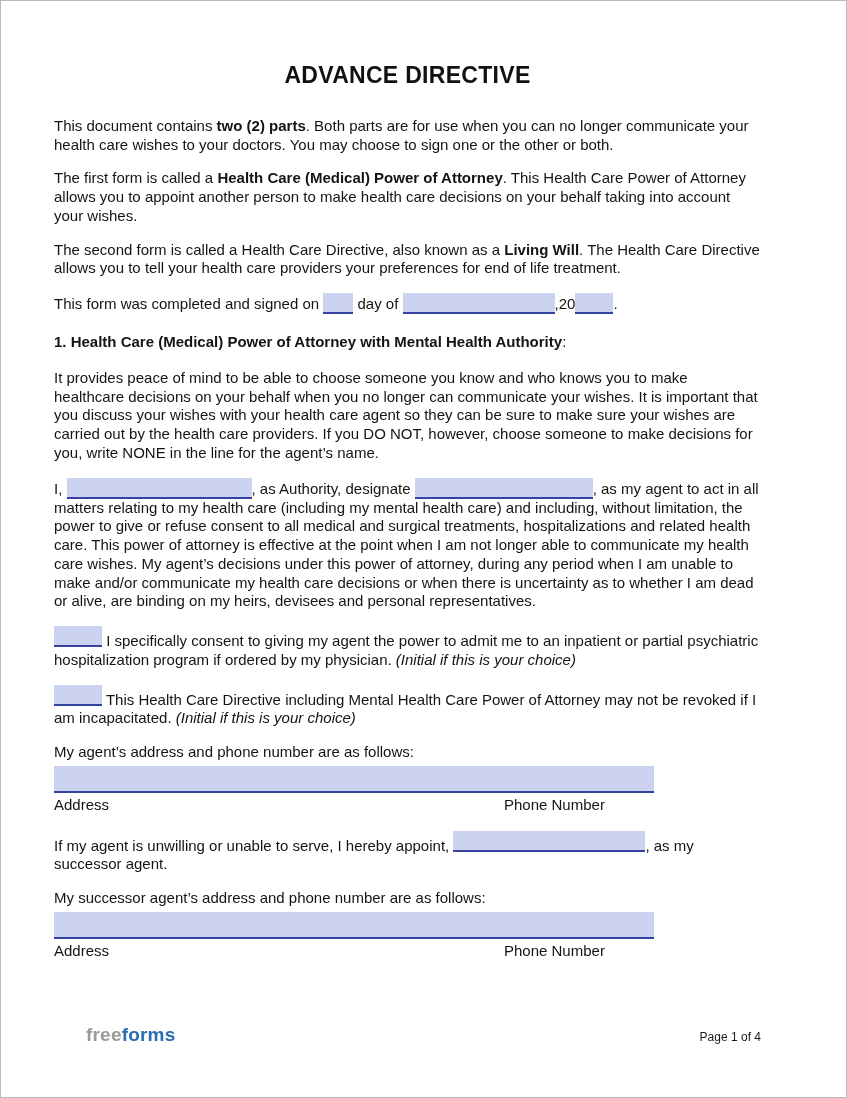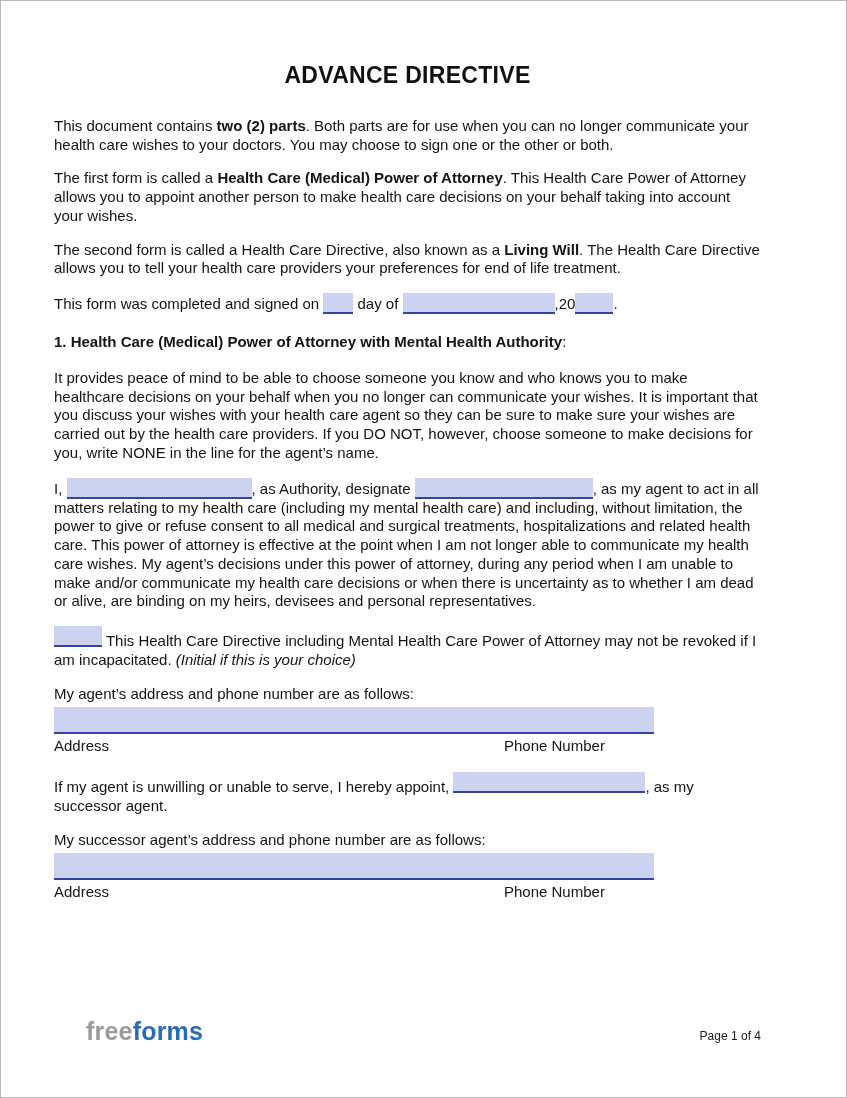--- a/index.html
+++ b/index.html
@@ -66,21 +66,21 @@
   .mb-small { margin-bottom: 2px; }
   .footer {
     position: absolute;
     left: 85px;
     right: 85px;
     bottom: 50px;
     display: flex;
     justify-content: space-between;
     align-items: baseline;
   }
-  .brand { font-size: 25px; letter-spacing: 0.2px; }
+  .brand { font-size: 19px; letter-spacing: 0.2px; }
   .brand-free { color: #9b9b9b; font-weight: 600; }
   .brand-forms { color: #2a6cb4; font-weight: 700; }
   .pageno { font-size: 12px; color: #1a1a1a; }
 </style>
 </head>
 <body>
 
 <div class="page">
 
   <h1 class="title">ADVANCE DIRECTIVE</h1>
@@ -97,20 +97,22 @@
 <span class="field w-month"></span><span>,20</span><span class="field w-year"></span><span>.</span></p>
 
   <p class="para heading"><span>1. Health Care (Medical) Power of Attorney with Mental Health Authority</span><span class="colon">:</span></p>
 
   <p class="para">It provides peace of mind to be able to choose someone you know and who knows you to make healthcare decisions on your behalf when you no longer can communicate your wishes. It is important that you discuss your wishes with your health care agent so they can be sure to make sure your wishes are carried out by the health care providers. If you DO NOT, however, choose someone to make decisions for you, write NONE in the line for the agent’s name.</p>
 
   <p class="para"><span>I,</span>
 <span class="field w-principal"></span><span>, as Authority, designate</span>
 <span class="field w-agent"></span><span>, as my agent to act in all matters relating to my health care (including my mental health care) and including, without limitation, the power to give or refuse consent to all medical and surgical treatments, hospitalizations and related health care. This power of attorney is effective at the point when I am not longer able to communicate my health care wishes.  My agent’s decisions under this power of attorney, during any period when I am unable to make and/or communicate my health care decisions or when there is uncertainty as to whether I am dead or alive, are binding on my heirs, devisees and personal representatives.</span></p>
 
+  <p class="para"><span class="field w-init raised"></span>
+<span>I specifically consent to giving my agent the power to admit me to an inpatient or partial psychiatric hospitalization program if ordered by my physician. </span><span class="i">(Initial if this is your choice)</span></p>
 
   <p class="para"><span class="field w-init raised"></span>
 <span>This Health Care Directive including Mental Health Care Power of Attorney may not be revoked if I am incapacitated. </span><span class="i">(Initial if this is your choice)</span></p>
 
   <p class="para mb-small">My agent’s address and phone number are as follows:</p>
   <div class="fullfield"></div>
   <div class="labels">
     <span class="lbl-a">Address</span>
     <span class="lbl-p">Phone Number</span>
   </div>

